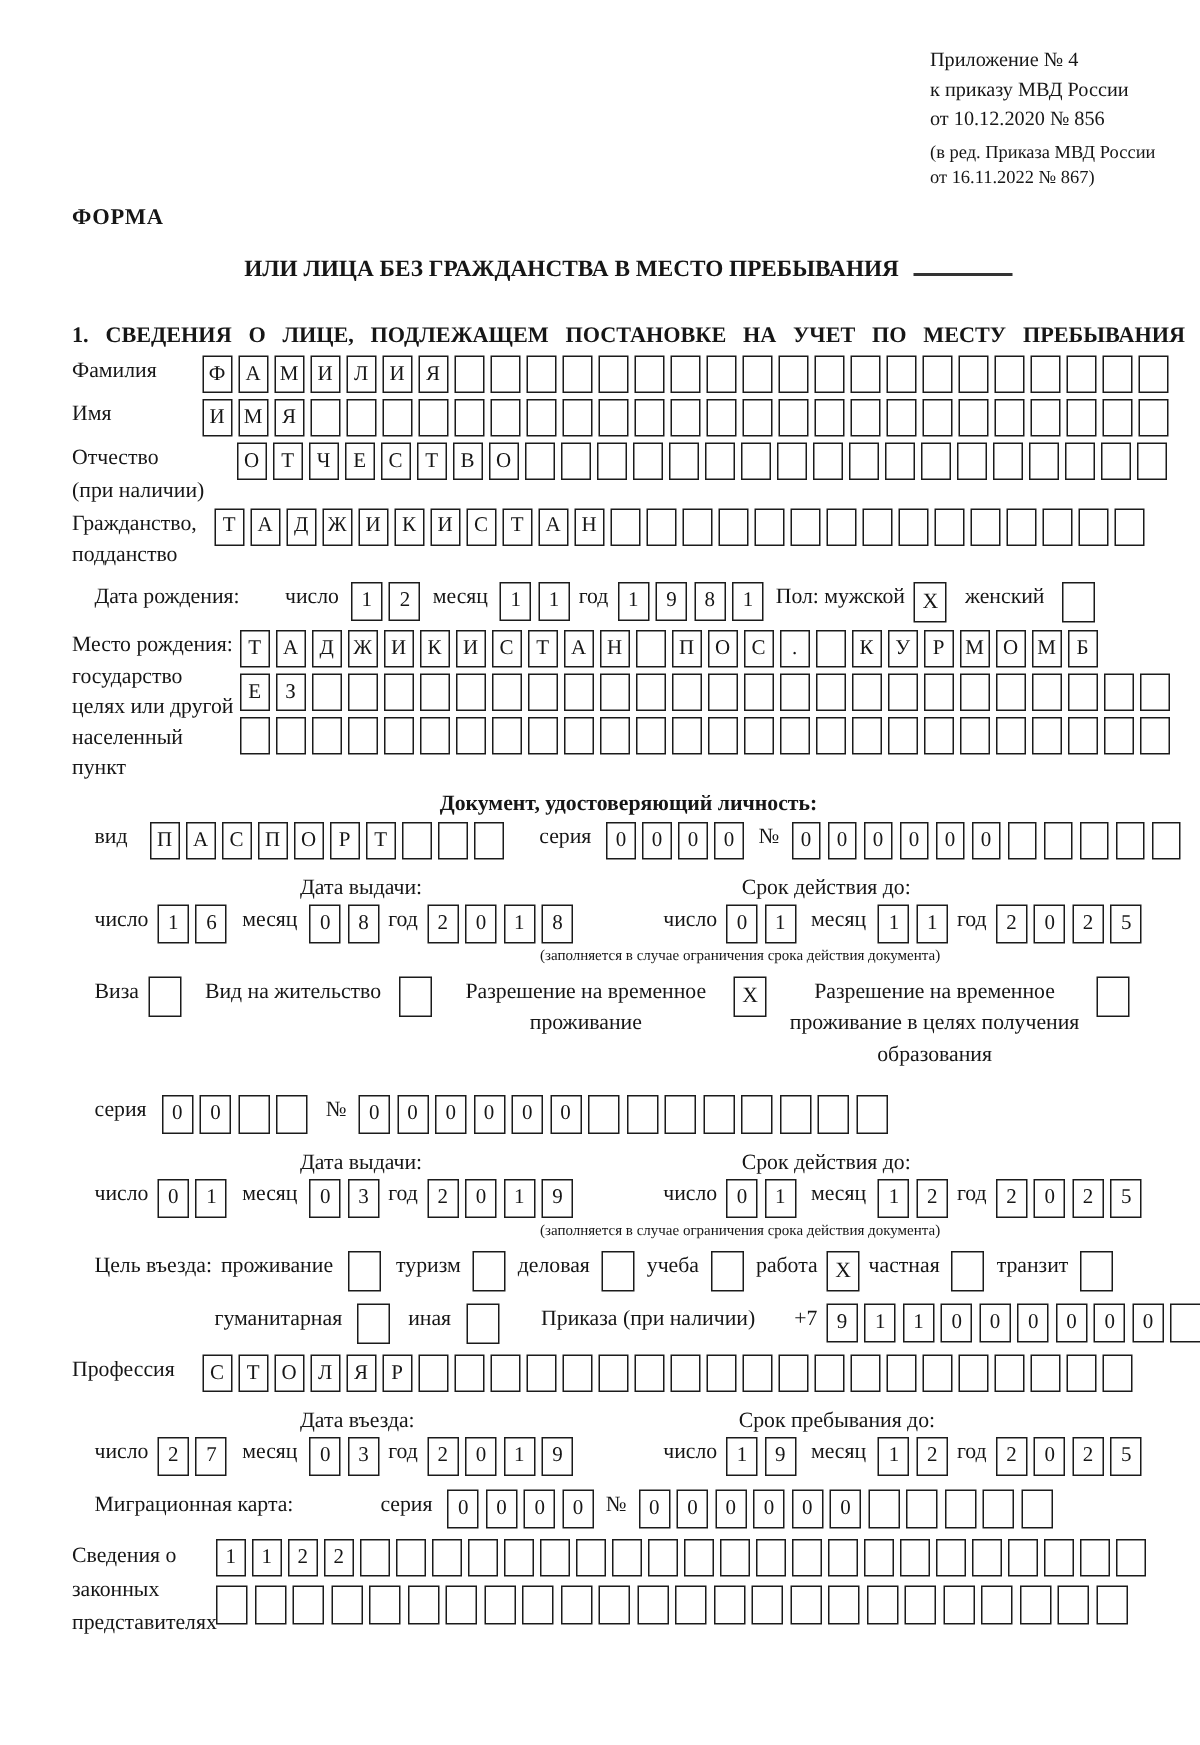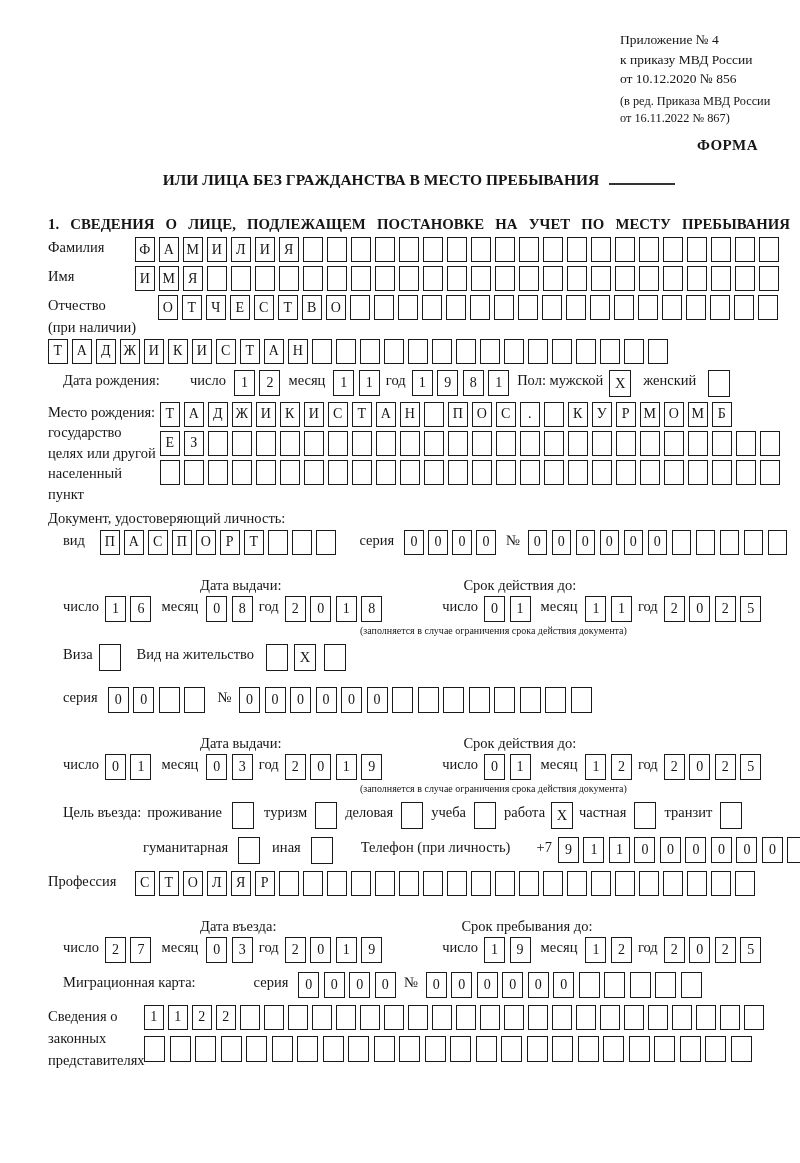--- a/index.html
+++ b/index.html
@@ -4,21 +4,21 @@
 <style>
   * { box-sizing: border-box; margin: 0; padding: 0; }
   html,body { background:#ffffff; }
   .page {
     width: 800px; height: 1163px; background: #ffffff; overflow: hidden;
     font-family: "Liberation Serif", serif; color: #161616;
     padding: 30px 10px 0 48px; position: relative;
   }
   .appendix { margin-left: 572px; font-size: 13.5px; line-height: 1.45; }
   .appendix .rev { font-size: 12.3px; margin-top: 4px; line-height: 1.4; }
-  .forma { text-align: right; padding-right: 32px; font-weight: bold; font-size: 15px; margin-top: 10px; letter-spacing: .5px; }
+  .forma { text-align: left; padding-right: 32px; font-weight: bold; font-size: 15px; margin-top: 10px; letter-spacing: .5px; }
   .title { text-align: center; font-weight: bold; font-size: 15.5px; margin-top: 14px; line-height: 1.55; }
   .blankline { display: inline-block; width: 66px; border-bottom: 2px solid #333; margin-left: 10px; }
   .sec { font-weight: bold; font-size: 14.8px; margin-top: 24px; text-align: justify; text-align-last: justify; }
 
   .frow { display: flex; align-items: flex-start; margin-top: 4px; }
   .lab { font-size: 14.5px; line-height: 1.45; flex: 0 0 auto; white-space: nowrap; margin-left: 15px; }
   .flabel { font-size: 14.5px; line-height: 1.5; flex: 0 0 auto; }
   .w87 { width: 87px; } .w110 { width: 110px; } .w95 { width: 95px; } .w112 { width: 112px; } .w92 { width: 92px; }
   .cells { display: flex; gap: 4.5px; flex: 0 0 auto; }
   .cell {
@@ -26,22 +26,22 @@
     display: flex; align-items: center; justify-content: center;
     font-size: 14px; font-family: "Liberation Serif", serif;
   }
   .dcells .cell { width: 21px; height: 26px; }
   .mid .cell { width: 21px; height: 26px; }
   .cbox {
     flex: 0 0 auto; display: inline-flex; width: 22px; height: 27px; border: 1.8px solid #1b1b1b;
     align-items: center; justify-content: center; font-size: 14.5px; vertical-align: middle;
   }
   .stack { display: flex; flex-direction: column; gap: 4px; }
-  .center-bold { font-weight: normal; font-size: 14.5px; margin-top: 5px; }
-  .dhead { display: flex; font-size: 14.5px; margin-top: 22px; }
+  .center-bold { text-align: center; font-weight: bold; font-size: 14.5px; margin-top: 5px; }
+  .dhead { display: flex; font-size: 14.5px; margin-top: 11px; gap: 31px; }
   .note { font-size: 10px; margin-top: 3px; padding-left: 312px; }
   .intro { font-size: 14.5px; margin-top: 9px; line-height: 1.6; }
   .optlbl { font-size: 14.5px; line-height: 1.45; text-align: center; }
   .ml6 { margin-left: 6px; } .ml8 { margin-left: 8px; } .ml10 { margin-left: 10px; } .ml12 { margin-left: 12px; }
 </style>
 </head>
 <body>
 
 <div class="page">
 
@@ -158,20 +158,24 @@
         <span class="cell"></span>
         <span class="cell"></span>
         <span class="cell"></span>
         <span class="cell"></span>
         <span class="cell"></span>
         <span class="cell"></span>
       </span>
   </div>
 
   <div class="frow" style="margin-top:0">
+    <span class="flabel w95">
+      <span>Гражданство,</span><br>
+      <span>подданство</span>
+    </span>
     <span class="cells">
         <span class="cell">Т</span>
         <span class="cell">А</span>
         <span class="cell">Д</span>
         <span class="cell">Ж</span>
         <span class="cell">И</span>
         <span class="cell">К</span>
         <span class="cell">И</span>
         <span class="cell">С</span>
         <span class="cell">Т</span>
@@ -393,21 +397,23 @@
       </span>
   </div>
   <div class="note">(заполняется в случае ограничения срока действия документа)</div>
 
 
   <div class="frow" style="margin-top:8px">
     <span class="lab">Виза</span>
     <span class="cbox ml6"></span>
     <span class="lab" style="margin-left:16px">Вид на жительство</span>
     <span class="cbox ml12"></span>
+    <span class="optlbl ml10" style="width:185px">Разрешение на временное проживание</span>
     <span class="cbox ml6">X</span>
+    <span class="optlbl ml12" style="width:200px">Разрешение на временное проживание в целях получения образования</span>
     <span class="cbox ml8"></span>
   </div>
 
   <div class="frow" style="margin-top:16px">
     <span class="lab">серия</span>
     <span class="cells dcells ml10">
         <span class="cell">0</span>
         <span class="cell">0</span>
         <span class="cell"></span>
         <span class="cell"></span>
@@ -489,21 +495,21 @@
     <span class="cbox ml8"></span>
     <span class="lab ml8">транзит</span>
     <span class="cbox ml8"></span>
   </div>
 
   <div class="frow" style="margin-top:8px">
     <span class="lab" style="margin-left:95px">гуманитарная</span>
     <span class="cbox ml10"></span>
     <span class="lab ml12">иная</span>
     <span class="cbox ml10"></span>
-    <span class="lab" style="margin-left:28px">Телефон (при личность)</span>
+    <span class="lab" style="margin-left:28px">Приказа (при наличии)</span>
     <span class="lab" style="margin-left:26px">+7</span>
     <span class="cells dcells ml6">
         <span class="cell">9</span>
         <span class="cell">1</span>
         <span class="cell">1</span>
         <span class="cell">0</span>
         <span class="cell">0</span>
         <span class="cell">0</span>
         <span class="cell">0</span>
         <span class="cell">0</span>

